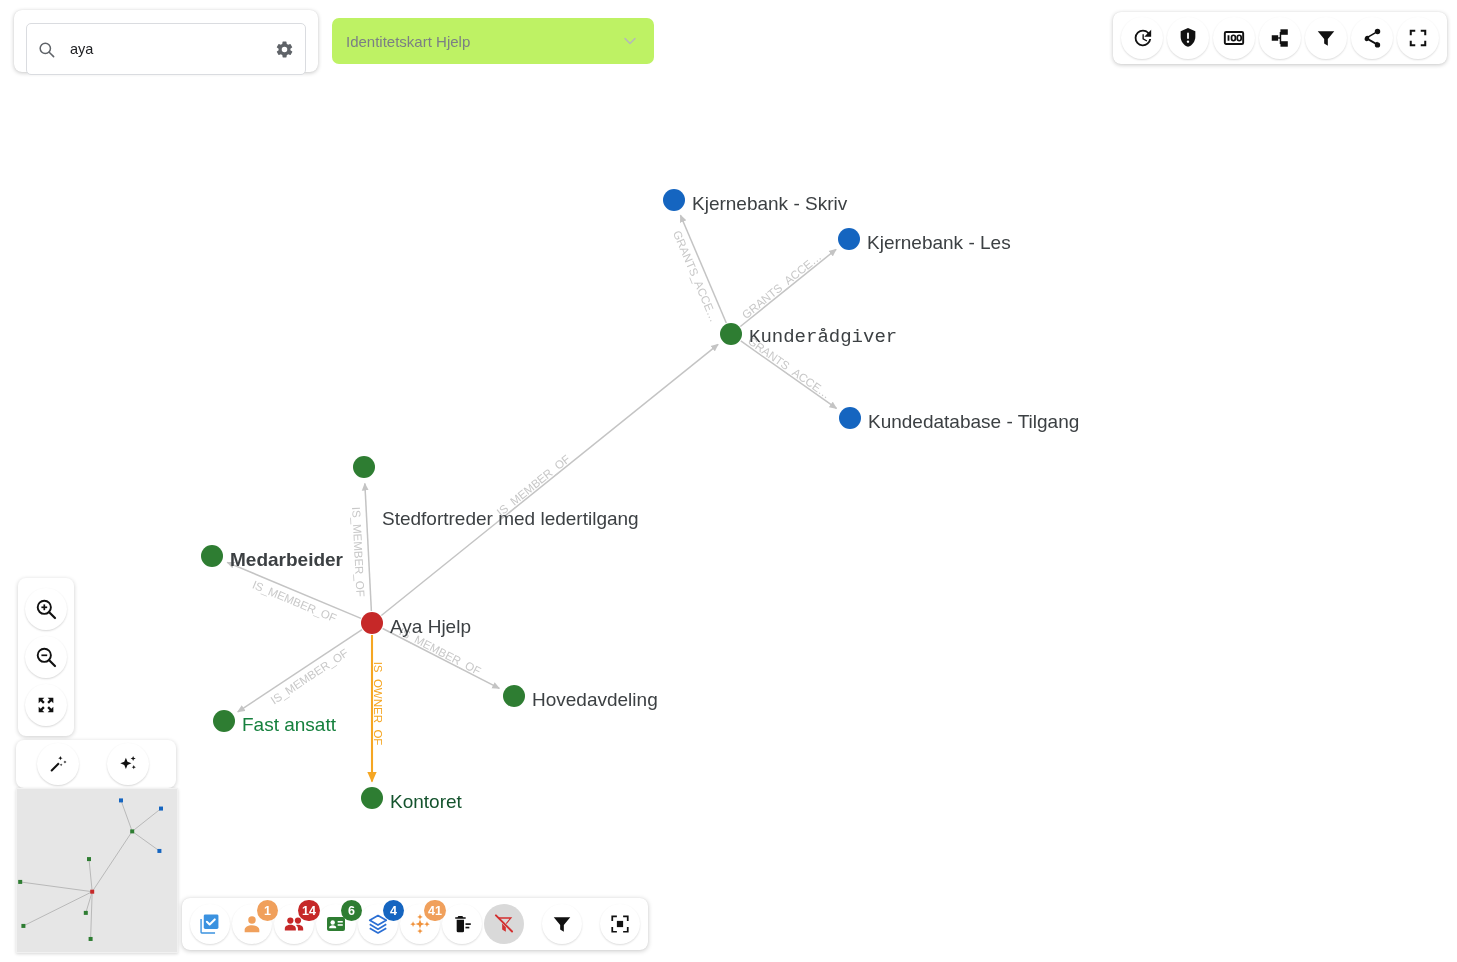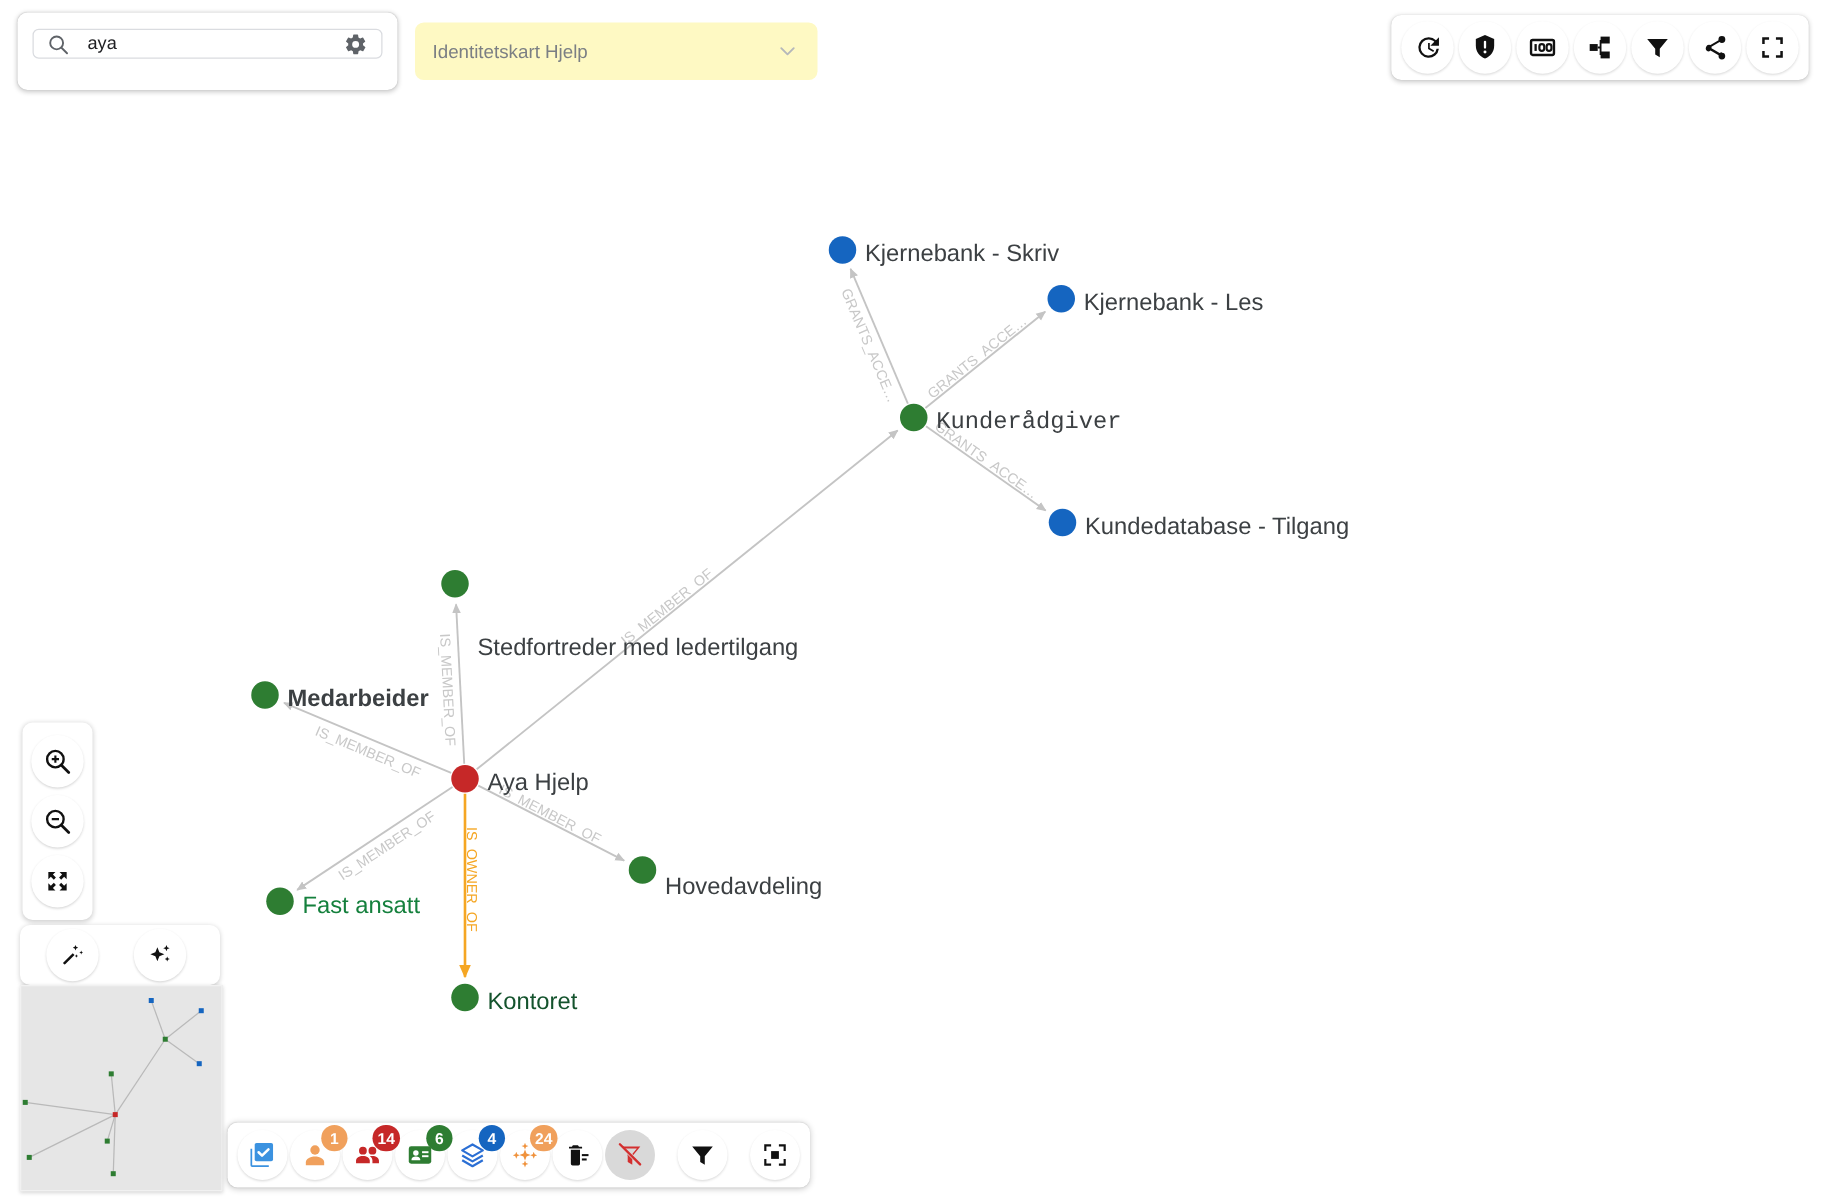--- a/index.html
+++ b/index.html
@@ -40,21 +40,21 @@
     left: 14px; top: 10px;
     width: 304px; height: 62px;
     background: #ffffff;
     border-radius: 8px;
     box-shadow: 0 1px 4px rgba(0,0,0,.22), 0 0 1px rgba(0,0,0,.10);
     box-sizing: border-box;
   }
   #search-box {
     position: absolute;
     left: 12px; top: 13px;
-    width: 280px; height: 24px;
+    width: 280px; height: 52px;
     border: 1px solid #dadce0;
     border-radius: 5px;
     box-sizing: border-box;
     display: flex;
     align-items: center;
     background: #fff;
   }
   #search-box .search-ico { margin-left: 10px; display: flex; }
   #search-input {
     border: 0; outline: 0;
@@ -71,21 +71,21 @@
     margin-right: 6px;
     display: flex; align-items: center; justify-content: center;
     cursor: pointer;
   }
 
   
   #mode-select {
     position: absolute;
     left: 332px; top: 18px;
     width: 322px; height: 46px;
-    background: #fef9c3;
+    background: #bef264;
     border-radius: 7px;
     box-sizing: border-box;
     display: flex;
     align-items: center;
     justify-content: space-between;
     cursor: pointer;
   }
   #mode-select .label {
     margin-left: 14px;
     font-size: 15px;
@@ -271,21 +271,21 @@
     </svg>
   <div id="graph-nodes">
       <div class="node-label" style="left: 390px; top: 617px; color: rgb(60, 64, 67);">Aya Hjelp</div>
       <div class="node-label" style="left: 692px; top: 194px; color: rgb(60, 64, 67);">Kjernebank - Skriv</div>
       <div class="node-label" style="left: 867px; top: 233px; color: rgb(60, 64, 67);">Kjernebank - Les</div>
       <div class="node-label" style="left: 868px; top: 412px; color: rgb(60, 64, 67);">Kundedatabase - Tilgang</div>
       <div class="node-label" style="left: 749px; top: 328px; color: rgb(60, 64, 67); font-family: Liberation Mono, monospace;">Kunderådgiver</div>
       <div class="node-label" style="left: 382px; top: 461px; color: rgb(60, 64, 67); margin-top: 48px;">Stedfortreder med ledertilgang</div>
       <div class="node-label" style="left: 230px; top: 550px; color: rgb(60, 64, 67); font-weight: bold;">Medarbeider</div>
       <div class="node-label" style="left: 242px; top: 715px; color: #15803d;">Fast ansatt</div>
-      <div class="node-label" style="left: 532px; top: 690px; color: rgb(60, 64, 67); margin-top: 10px;">Hovedavdeling</div>
+      <div class="node-label" style="left: 532px; top: 690px; color: rgb(60, 64, 67);">Hovedavdeling</div>
       <div class="node-label" style="left: 390px; top: 792px; color: #14532d;">Kontoret</div>
     </div>
 </div>
 
 <div id="search-card">
   <div id="search-box">
     <span class="search-ico">
       <svg width="19" height="19" viewBox="0 0 24 24">
         <circle cx="10.5" cy="10.5" r="6.5" fill="none" stroke="#5f6368" stroke-width="1.9"></circle>
         <line x1="15.4" y1="15.4" x2="21" y2="21" stroke="#5f6368" stroke-width="1.9" stroke-linecap="round"></line>
@@ -504,21 +504,21 @@
     </div>
     <div class="bb-wrap">
       <div class="bb-btn">
         <span style="display: flex;">
           <svg width="22" height="22" viewBox="0 0 24 24">
             <path fill="#f0923c" d="M12 7.1l1.35 3.5L16.9 12l-3.55 1.4L12 16.9l-1.35-3.5L7.1 12l3.55-1.4L12 7.1z"></path>
             <path fill="#f0923c" d="M12 1.2l.85 2.2 2.2.85-2.2.85L12 7.3l-.85-2.2-2.2-.85 2.2-.85L12 1.2zM12 16.7l.85 2.2 2.2.85-2.2.85L12 22.8l-.85-2.2-2.2-.85 2.2-.85.85-2.2zM4.4 9.1l.85 2.2 2.2.85-2.2.85-.85 2.2-.85-2.2-2.2-.85 2.2-.85.85-2.2zM19.6 9.1l.85 2.2 2.2.85-2.2.85-.85 2.2-.85-2.2-2.2-.85 2.2-.85.85-2.2z"></path>
           </svg>
         </span>
       </div>
-      <span class="badge" style="background: rgb(240, 160, 92);">24</span>
+      <span class="badge" style="background: rgb(240, 160, 92);">41</span>
     </div>
     <div class="bb-wrap">
       <div class="bb-btn">
         <span style="display: flex;">
           <svg width="22" height="22" viewBox="0 0 24 24">
             <path fill="#111111" d="M6.2 7.4h8v12.2a1.5 1.5 0 0 1-1.5 1.5H7.7a1.5 1.5 0 0 1-1.5-1.5V7.4zM8 3.4h4.4l.9 1.3h2.7V6.4H4.6V4.7h2.5L8 3.4z"></path>
             <rect x="15.8" y="11.2" width="5.8" height="1.8" fill="#111111"></rect>
             <rect x="15.8" y="15" width="4.2" height="1.8" fill="#111111"></rect>
           </svg>
         </span>

